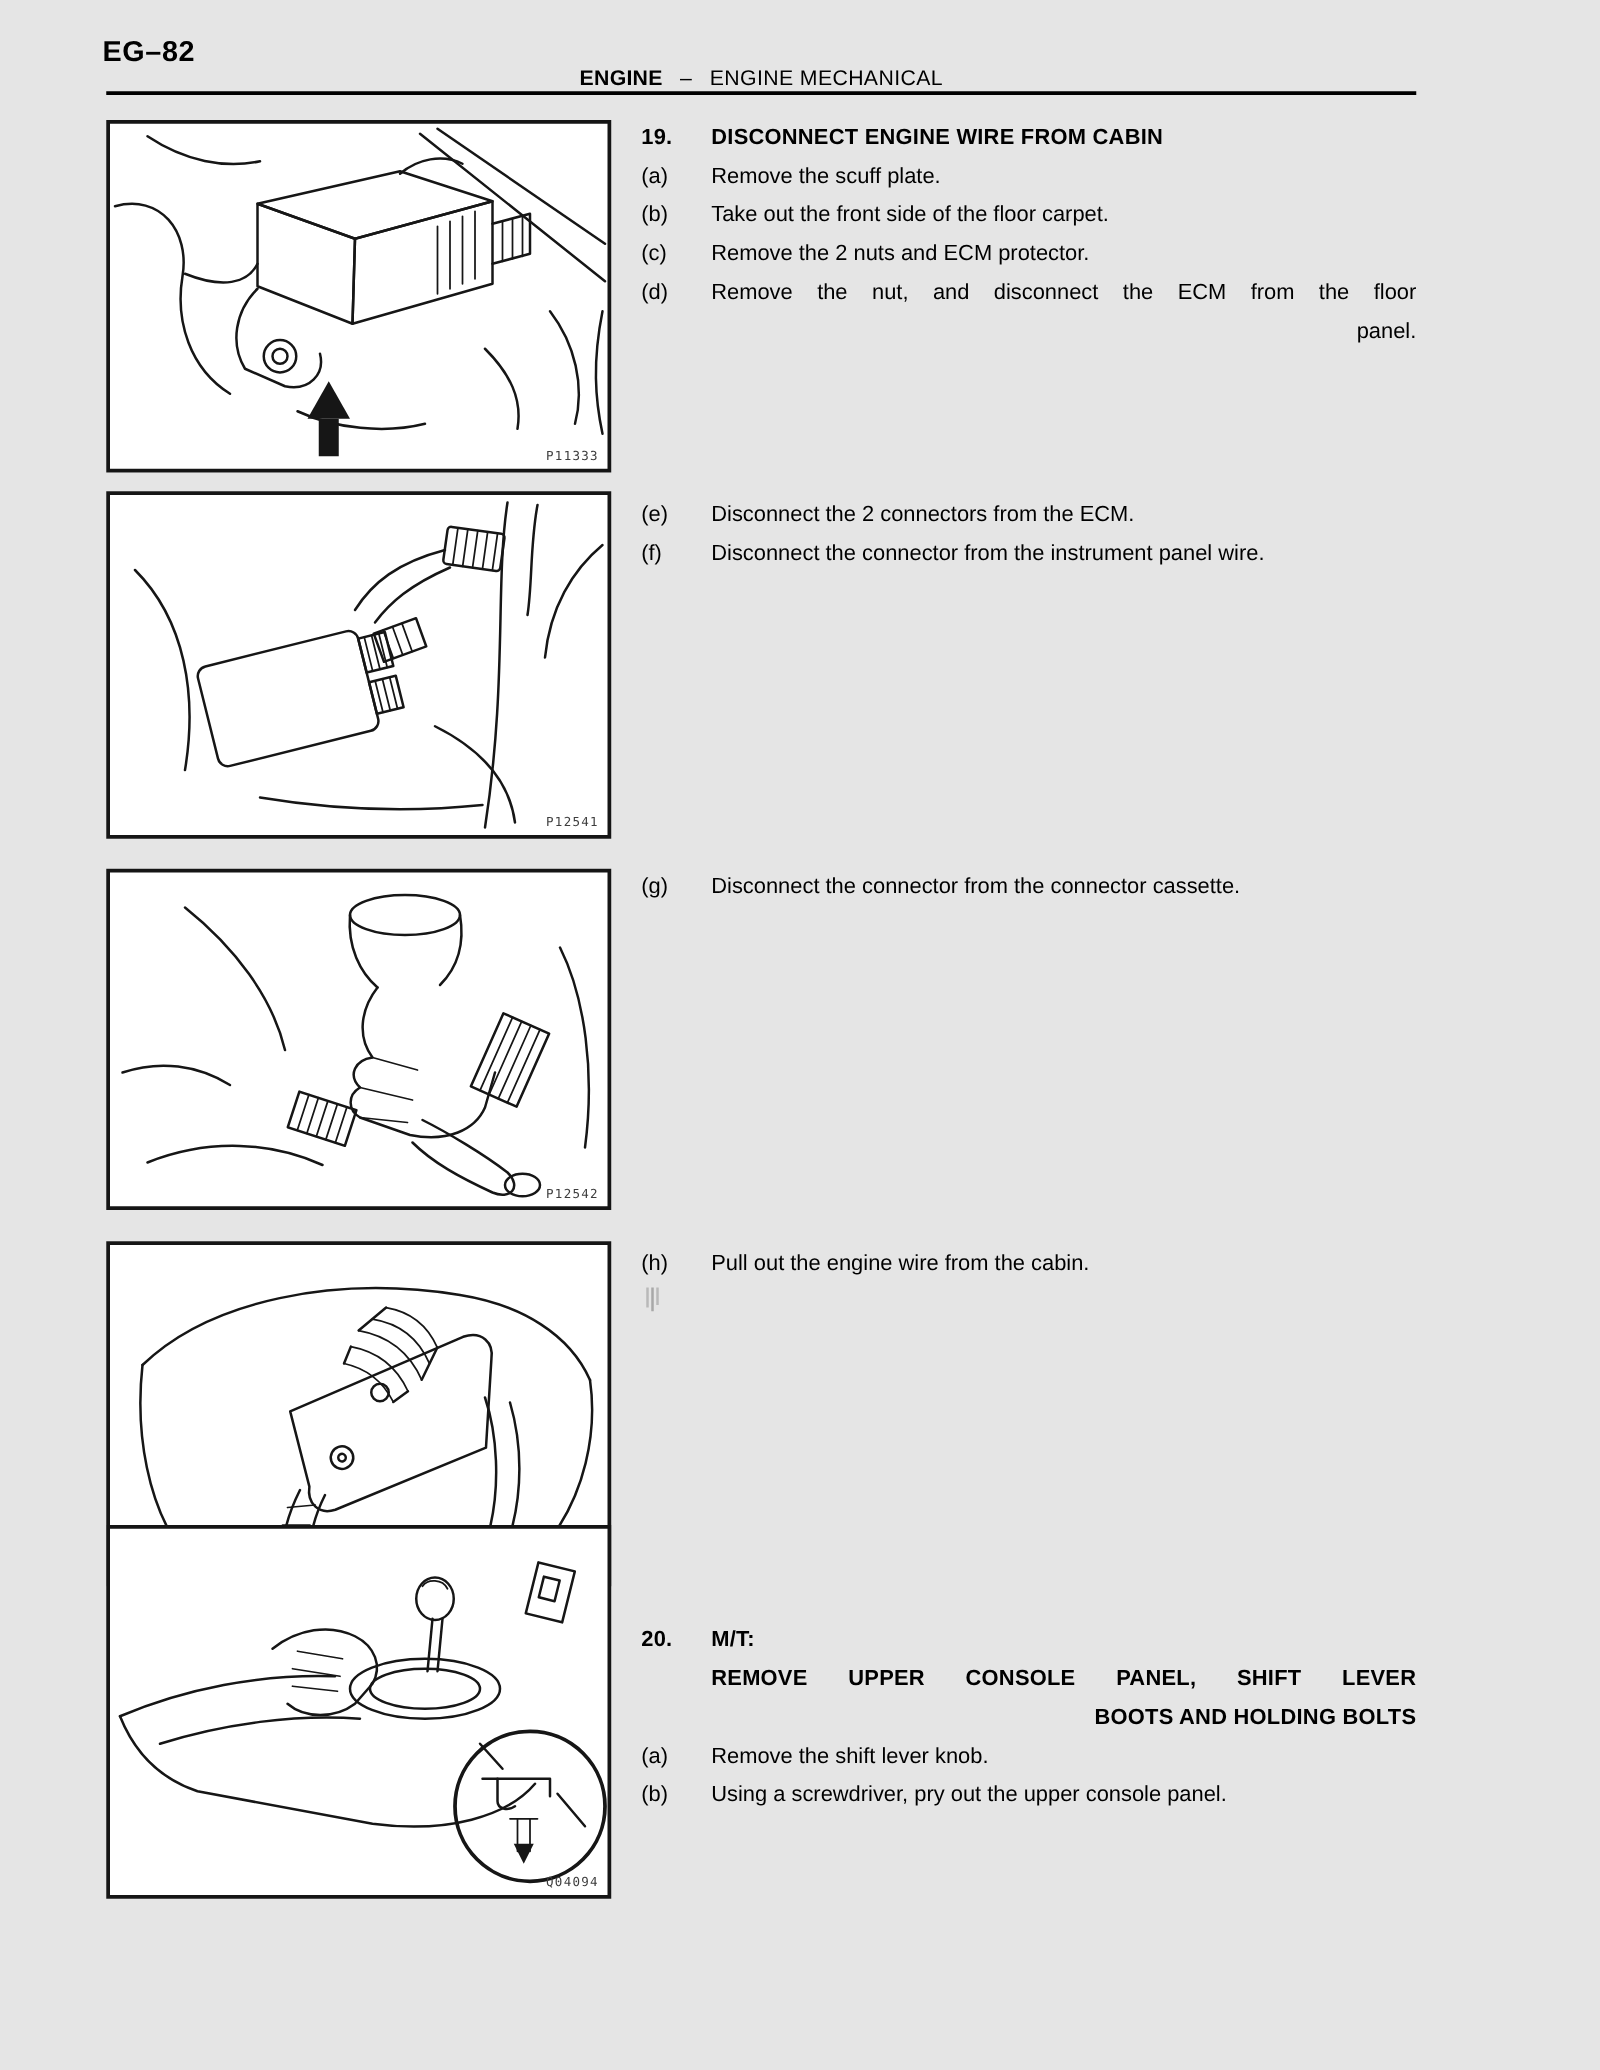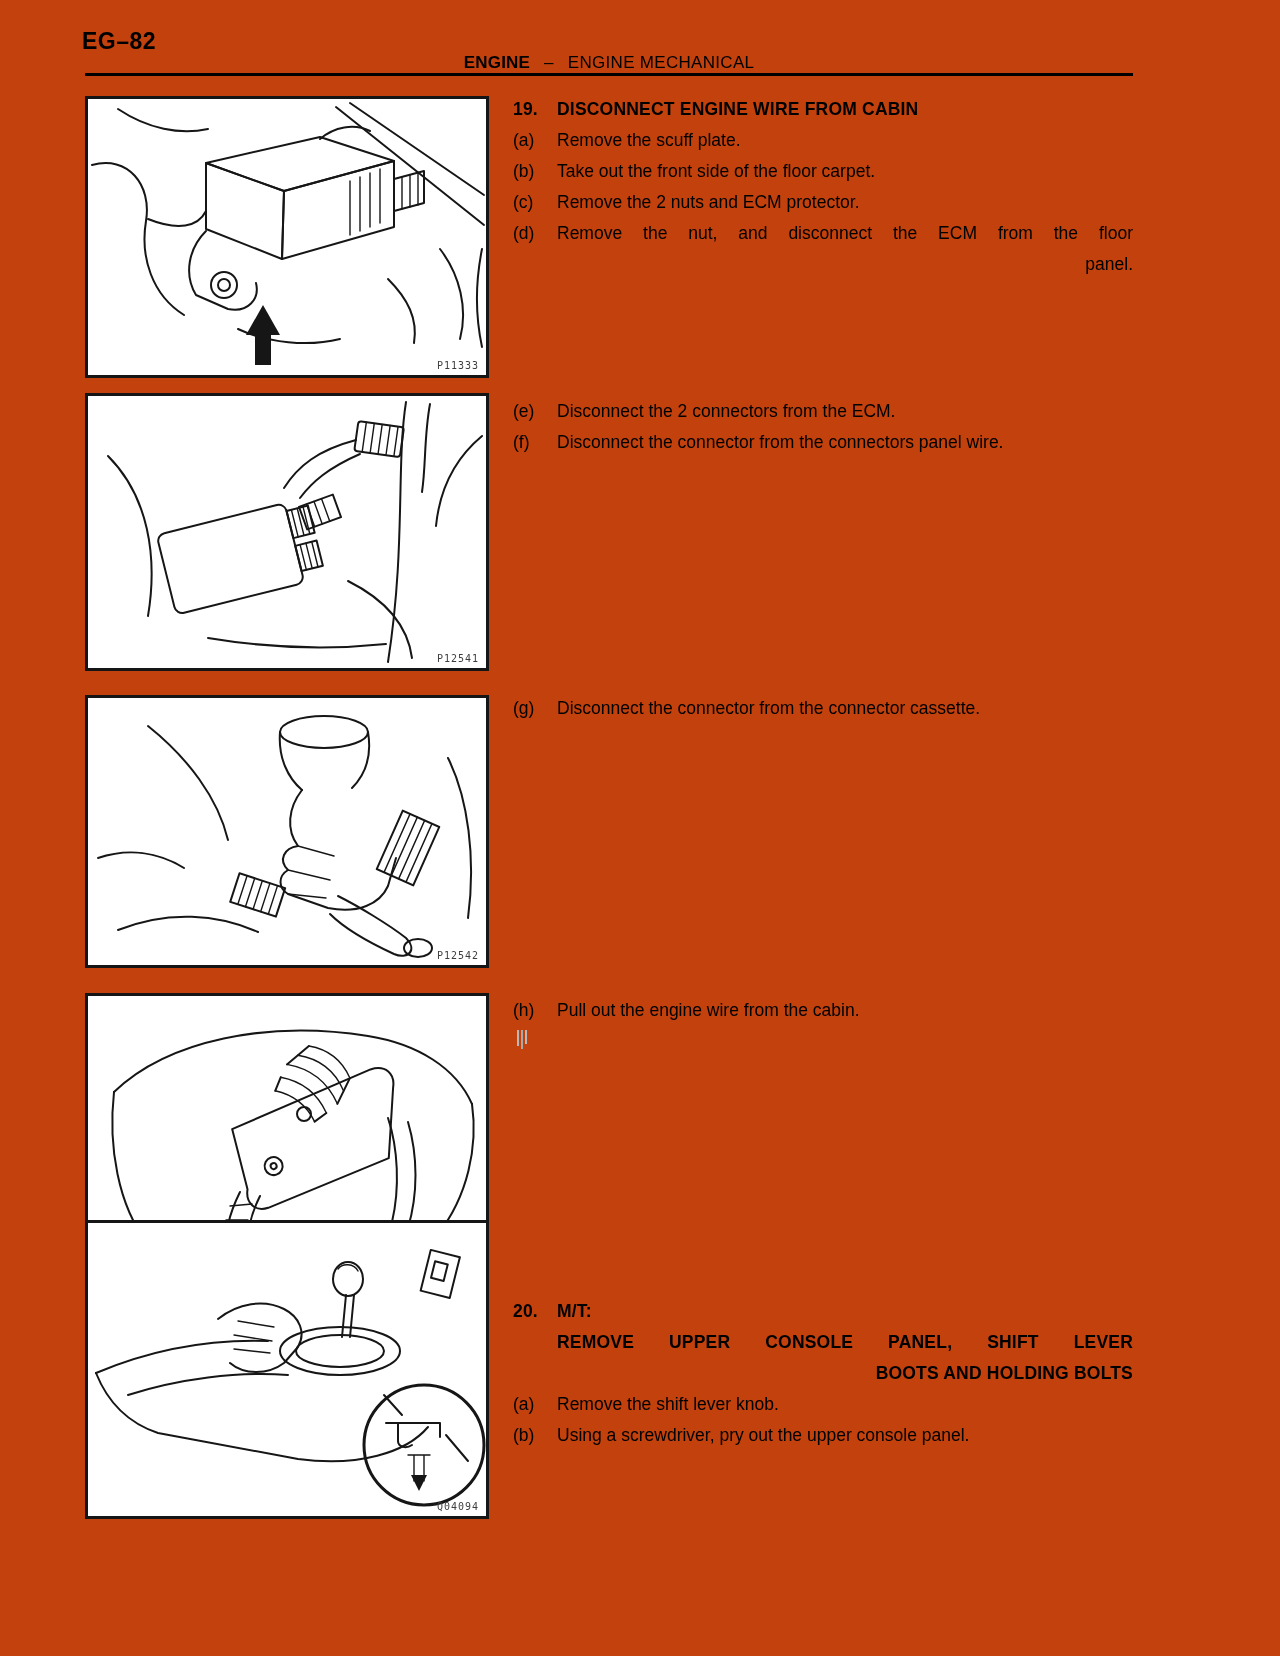--- a/index.html
+++ b/index.html
@@ -1,17 +1,17 @@
 <!DOCTYPE html>
 <html><head>
 <meta charset="utf-8">
 <style>
   html,body{margin:0;padding:0;background:#ffffff;}
   .page{
-    position:relative;width:1280px;height:1656px;background:#c2410c;
+    position:relative;width:1280px;height:1656px;background:#e5e5e5;
     font-family:"Liberation Sans",sans-serif;color:#000;overflow:hidden;
   }
   .pgnum{
     position:absolute;left:82px;top:28px;font-size:23px;font-weight:bold;
     letter-spacing:0.5px;
   }
   .hdr{
     position:absolute;left:85px;top:53px;width:1048px;text-align:center;
     font-size:17px;letter-spacing:0.3px;white-space:nowrap;
   }
@@ -26,21 +26,21 @@
   }
   .figure-box svg{display:block;}
   .fig-code{
     position:absolute;right:7px;bottom:4px;
     font-family:"DejaVu Sans Mono",monospace;font-size:10px;color:#3d3d3d;
     letter-spacing:1px;
   }
   .tblock{position:absolute;left:513px;width:620px;}
   .row{display:flex;align-items:flex-start;font-size:17.5px;line-height:31px;}
   .lbl{flex:none;width:44px;}
-  .txt{flex:1;}
+  .txt{flex:1;margin-left:12px;}
   .b{font-weight:bold;letter-spacing:0.2px;}
   .jline{display:block;text-align:justify;text-align-last:justify;}
   .line{display:block;text-align:right;}
   .artifact{position:absolute;left:517px;top:1030px;width:20px;height:19px;}
   .artifact i{
     display:inline-block;width:2px;height:16px;background:#b9b9b9;
     margin-right:2px;vertical-align:top;
   }
   .artifact i:nth-child(2){height:19px;background:#a8a8a8;}
   .artifact i:nth-child(3){height:14px;}
@@ -220,21 +220,21 @@
     </div>
   </div>
 
   <div class="tblock" style="top:396px;">
     <div class="row">
       <span class="lbl">(e)</span>
       <span class="txt">Disconnect the 2 connectors from the ECM.</span>
     </div>
     <div class="row">
       <span class="lbl">(f)</span>
-      <span class="txt">Disconnect the connector from the connectors panel wire.</span>
+      <span class="txt">Disconnect the connector from the instrument panel wire.</span>
     </div>
   </div>
 
   <div class="tblock" style="top:693px;">
     <div class="row">
       <span class="lbl">(g)</span>
       <span class="txt">Disconnect the connector from the connector cassette.</span>
     </div>
   </div>
 

